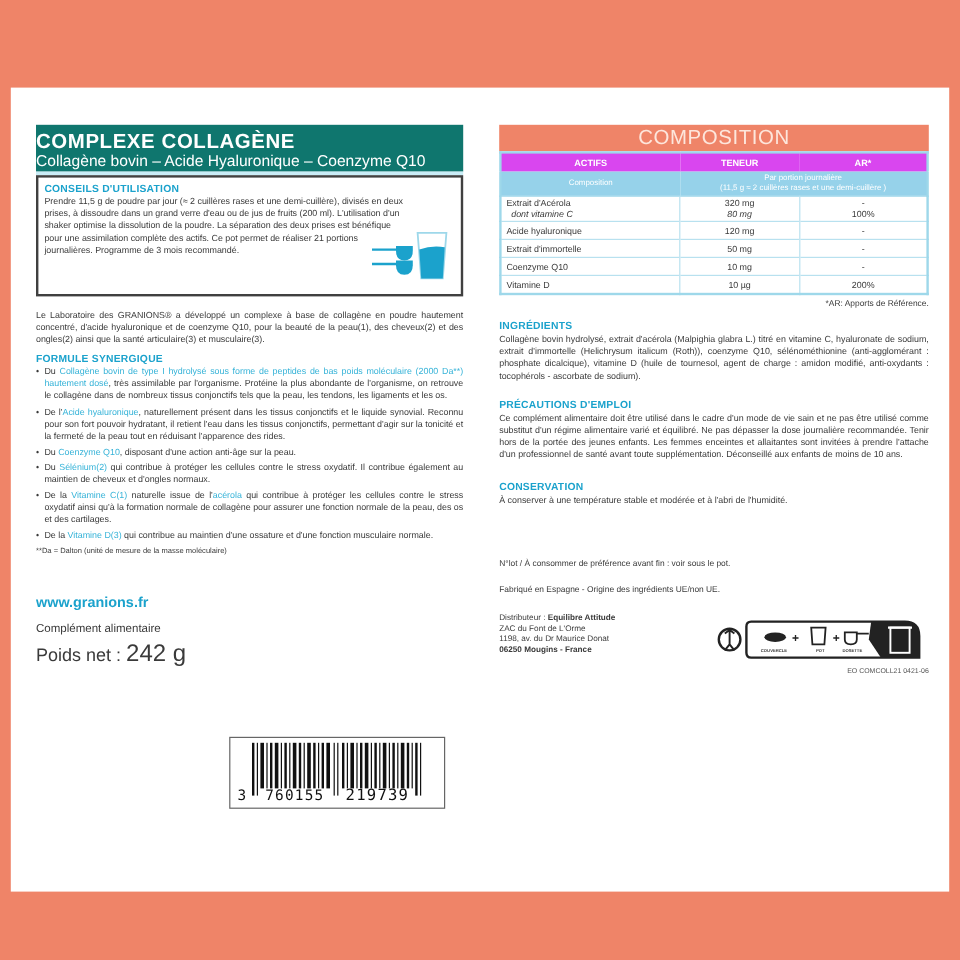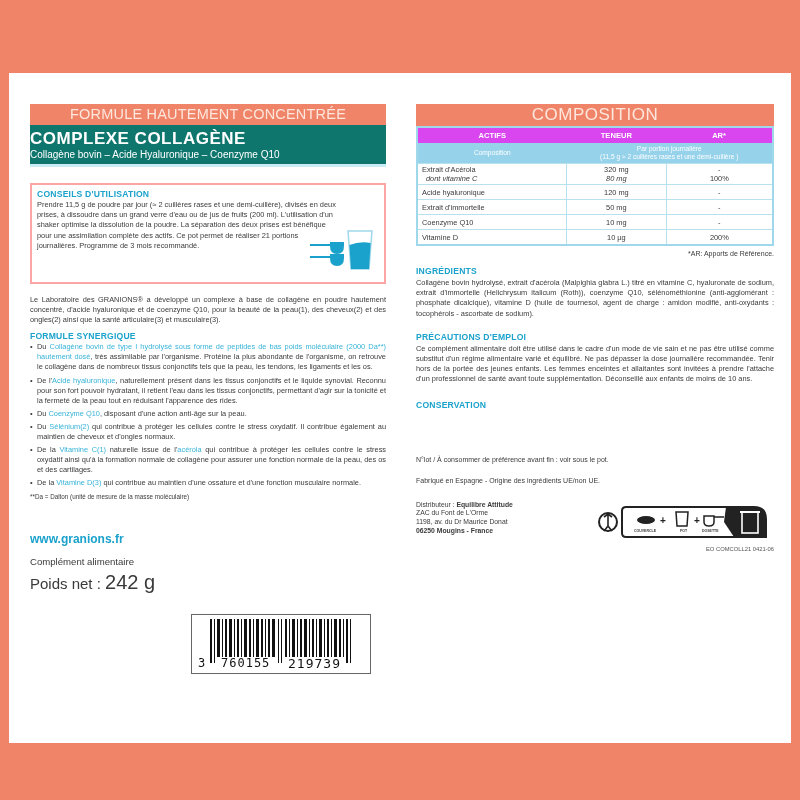--- a/index.html
+++ b/index.html
@@ -7,24 +7,24 @@
     width:800px; height:800px; background:#ef8468; position:relative; overflow:hidden;
     font-family:"Liberation Sans", sans-serif; color:#3a3a3a;
   }
   .panel { position:absolute; left:9px; top:73px; width:782px; height:670px; background:#ffffff; }
   .col-left { position:absolute; left:21px; top:31px; width:356px; }
   .col-right { position:absolute; left:407px; top:31px; width:358px; }
 
   .banner-top { background:#ef8468; color:#fde6dc; font-size:14.5px; text-align:center; height:21px; line-height:21px; letter-spacing:0.2px; }
   .banner-main { background:#0f766e; color:#ffffff; text-align:left; padding:3px 0 4px; }
   .banner-main .title { font-size:17px; font-weight:bold; letter-spacing:0.5px; line-height:21px; }
-  .banner-main .sub { font-size:10px; line-height:11px; }
+  .banner-main .sub { font-size:13px; line-height:11px; }
   .banner-line { height:3px; background:#c9ecf6; }
 
-  .conseils { border:2px solid #fca5a5; margin-top:16px; padding:3px 5px 4px; position:relative; height:101px; box-sizing:border-box; }
+  .conseils { border:2px solid #404040; margin-top:0; padding:3px 5px 4px; position:relative; height:101px; box-sizing:border-box; }
   .sec-h { color:#1ba2cc; font-weight:bold; font-size:8.6px; letter-spacing:0.2px; line-height:12px; }
   .txt { font-size:7.4px; line-height:10.2px; color:#3a3a3a; }
   .conseils .txt { width:300px; }
   .shaker { position:absolute; right:10px; top:42px; width:64px; height:44px; }
 
   .intro { margin-top:11px; font-size:7.4px; line-height:10.1px; text-align:justify; }
   .bullets { margin:0; padding:0; list-style:none; }
   .bullets li { position:relative; padding-left:7px; font-size:7.4px; line-height:10.1px; text-align:justify; margin-bottom:3px; }
   .bullets li::before { content:"•"; position:absolute; left:0; top:0; }
   .hl { color:#36b3d8; }
@@ -53,21 +53,20 @@
   .distrib { font-size:6.8px; line-height:8.8px; }
   .distrib b { font-weight:bold; }
   .eco { font-size:5.8px; text-align:right; color:#555; }
 </style>
 </head>
 <body>
 
 <div class="panel">
 
   <div class="col-left">
-    <div class="banner-top">FORMULE HAUTEMENT CONCENTRÉE</div>
     <div class="banner-main">
       <div class="title">COMPLEXE COLLAGÈNE</div>
       <div class="sub">Collagène bovin – Acide Hyaluronique – Coenzyme Q10</div>
     </div>
     <div class="banner-line"></div>
 
     <div class="conseils">
       <div class="sec-h">CONSEILS D'UTILISATION</div>
       <div class="txt">Prendre 11,5 g de poudre par jour (≈ 2 cuillères rases et une demi-cuillère), divisés en deux prises, à dissoudre dans un grand verre d'eau ou de jus de fruits (200 ml). L'utilisation d'un shaker optimise la dissolution de la poudre. La séparation des deux prises est bénéfique pour une assimilation complète des actifs. Ce pot permet de réaliser 21 portions journalières. Programme de 3 mois recommandé.</div>
       <svg class="shaker" viewBox="0 0 64 44">
@@ -204,20 +203,21 @@
       <div class="txt">Collagène bovin hydrolysé, extrait d'acérola (Malpighia glabra L.) titré en vitamine C, hyaluronate de sodium, extrait d'immortelle (Helichrysum italicum (Roth)), coenzyme Q10, sélénométhionine (anti-agglomérant : phosphate dicalcique), vitamine D (huile de tournesol, agent de charge : amidon modifié, anti-oxydants : tocophérols - ascorbate de sodium).</div>
     </div>
 
     <div class="r-sec">
       <div class="sec-h">PRÉCAUTIONS D'EMPLOI</div>
       <div class="txt">Ce complément alimentaire doit être utilisé dans le cadre d'un mode de vie sain et ne pas être utilisé comme substitut d'un régime alimentaire varié et équilibré. Ne pas dépasser la dose journalière recommandée. Tenir hors de la portée des jeunes enfants. Les femmes enceintes et allaitantes sont invitées à prendre l'attache d'un professionnel de santé avant toute supplémentation. Déconseillé aux enfants de moins de 10 ans.</div>
     </div>
 
     <div class="r-sec" style="margin-top:14px;">
       <div class="sec-h">CONSERVATION</div>
+      <div class="txt">À conserver à une température stable et modérée et à l'abri de l'humidité.</div>
     </div>
 
     <div class="r-plain" style="margin-top:44px;">N°lot / À consommer de préférence avant fin : voir sous le pot.</div>
     <div class="r-plain" style="margin-top:12px;">Fabriqué en Espagne - Origine des ingrédients UE/non UE.</div>
 
     <div style="position:relative; margin-top:16px; height:54px;">
       <div class="distrib" style="position:absolute; left:0; top:0;">
         <div><span>Distributeur : </span><b>Equilibre Attitude</b></div>
         <div>ZAC du Font de L'Orme</div>
         <div>1198, av. du Dr Maurice Donat</div>

